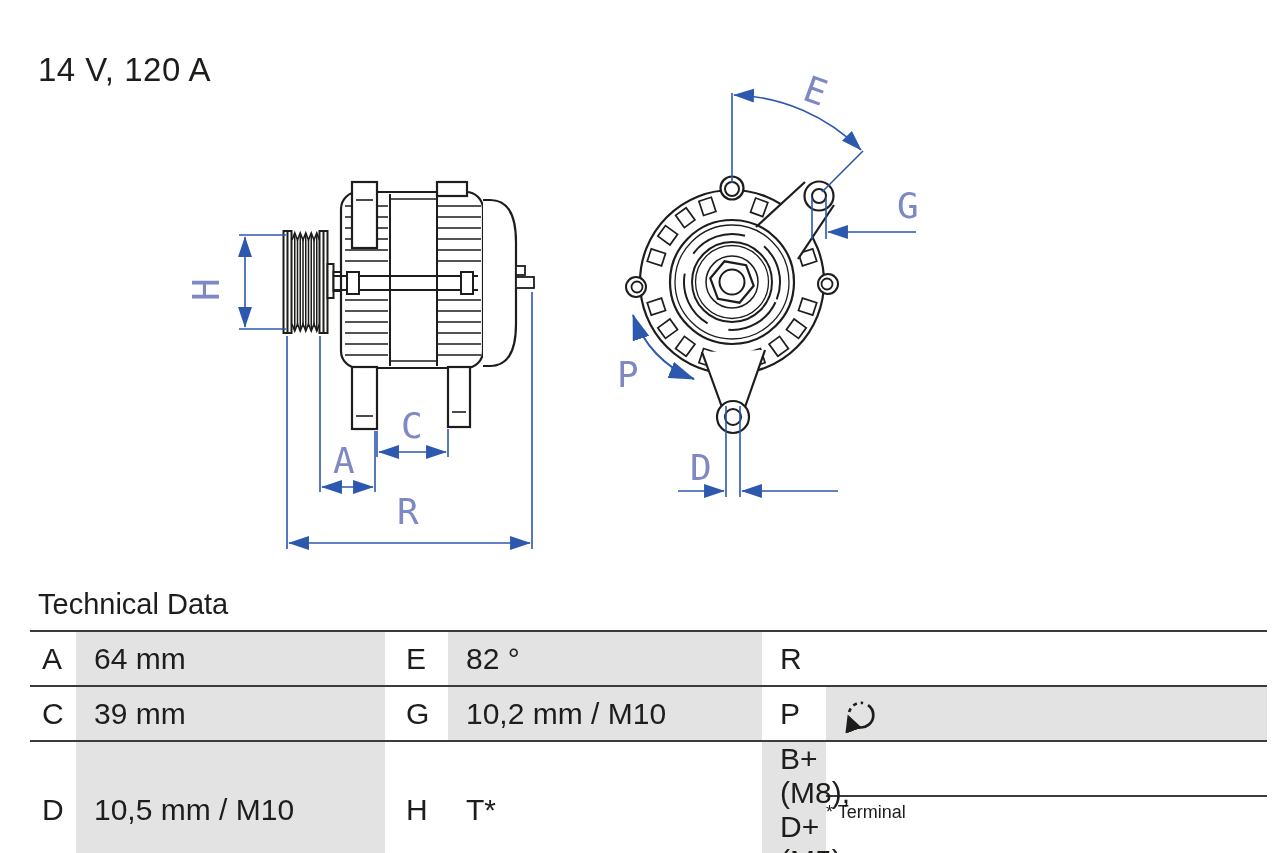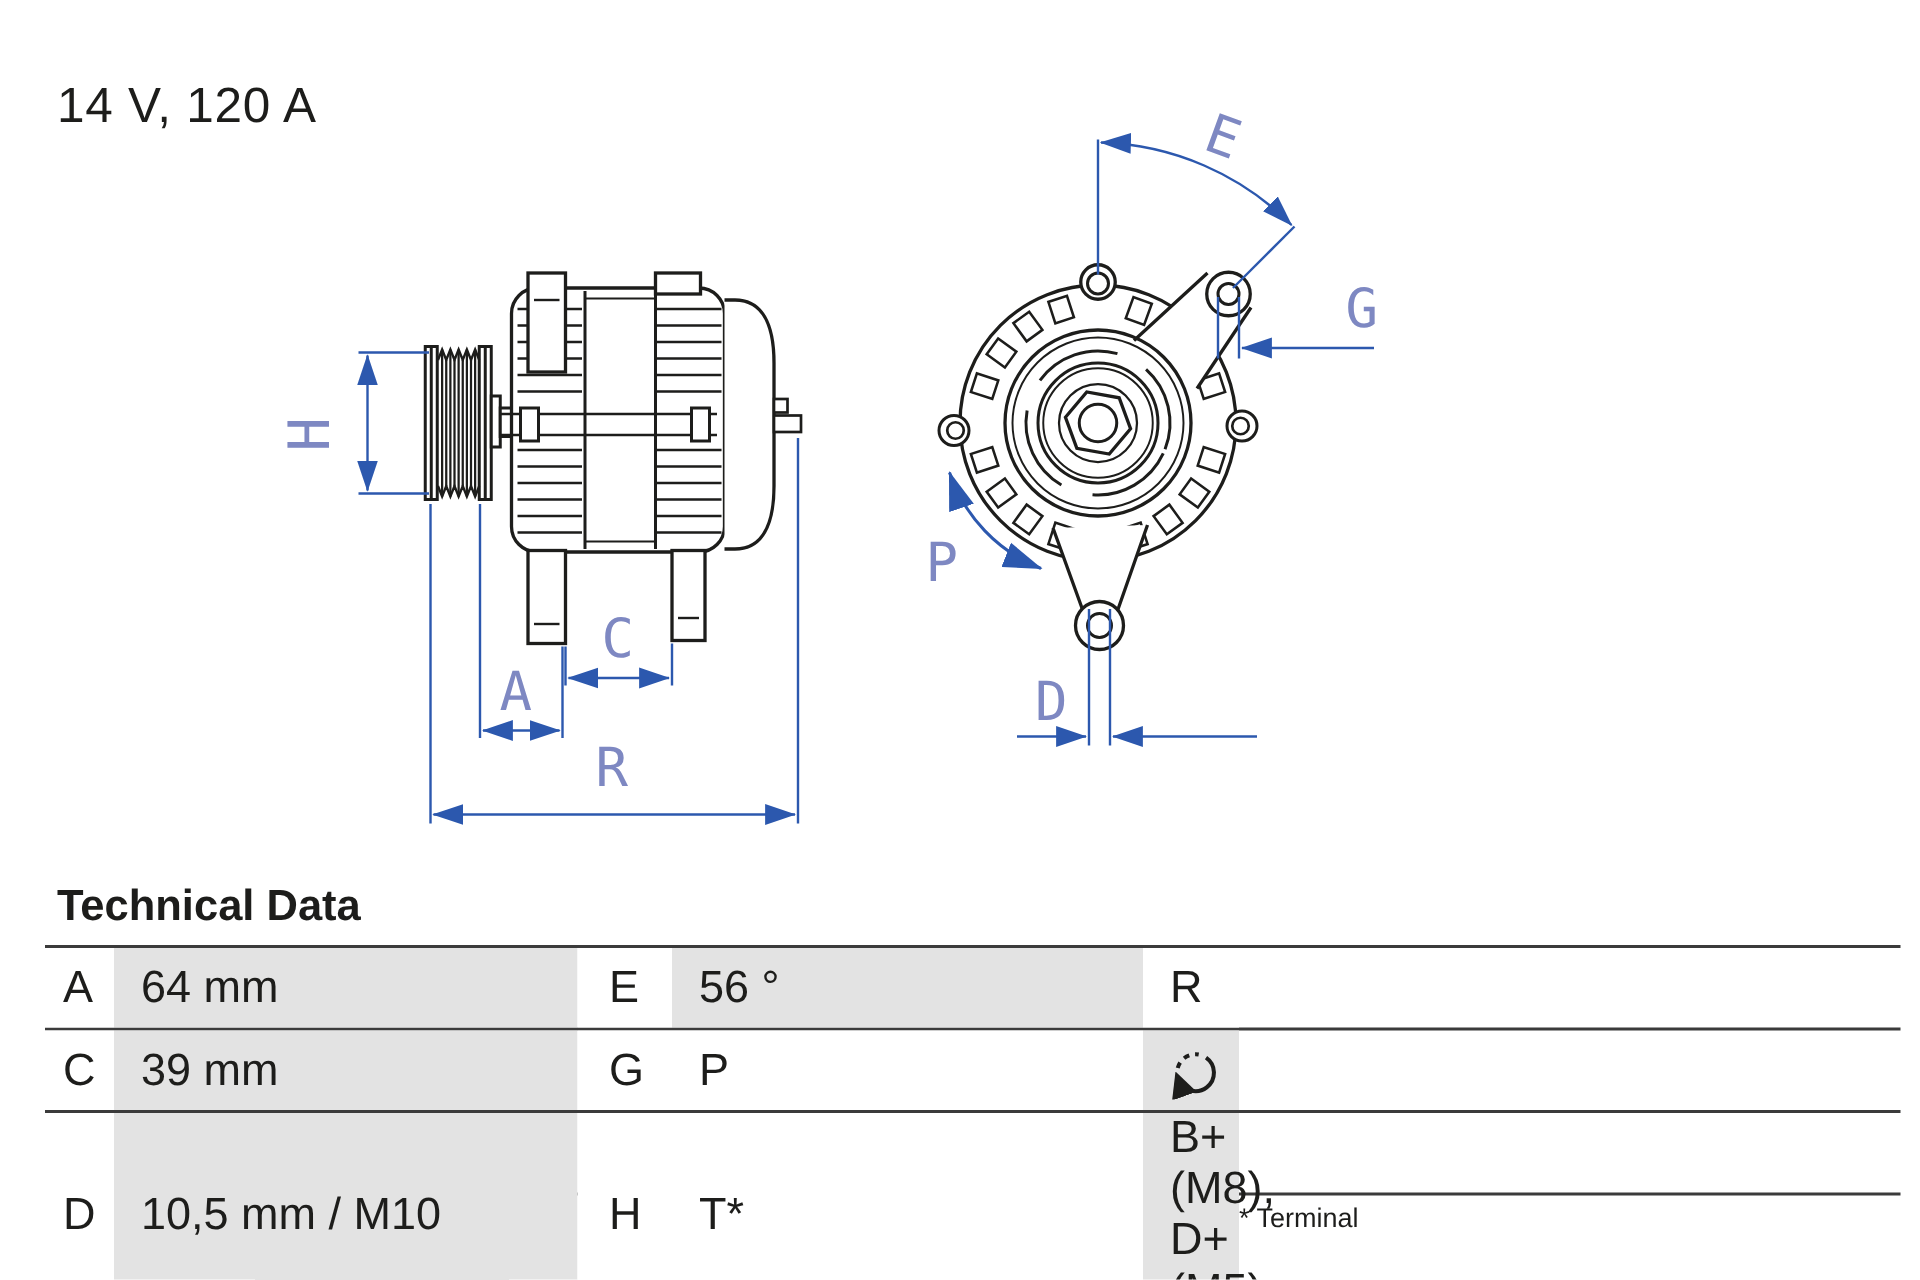--- a/index.html
+++ b/index.html
@@ -1,21 +1,21 @@
 <!DOCTYPE html>
 <html><head>
 <meta charset="utf-8">
 <style>
   html,body{margin:0;padding:0;}
   body{width:1280px;height:853px;position:relative;background:#ffffff;
        font-family:"Liberation Sans",sans-serif;color:#1d1d1b;overflow:hidden;}
   .abs{position:absolute;}
   #title{left:38px;top:18px;font-size:33px;font-weight:400;letter-spacing:.5px;margin-top:33px;}
   #drawing{left:0;top:0;width:1280px;height:853px;}
-  #tech-heading{left:38px;top:588px;font-size:29px;font-weight:700;}
+  #tech-heading{left:38px;top:588px;font-size:29px;font-weight:400;}
   #spec-table{left:30px;top:630px;width:1237px;border-bottom:2px solid #3b3b3b;}
   .trow{display:grid;grid-template-columns:46px 309px 63px 314px 64px 441px;
         height:55px;border-top:2px solid #3b3b3b;box-sizing:border-box;}
   .cell{display:flex;align-items:center;font-size:30px;}
   .kcell{background:#ffffff;padding-left:12px;}
   .kcell.k2{padding-left:21px;}
   .kcell.k3{padding-left:18px;}
   .vcell{background:#e3e3e3;padding-left:18px;}
   #footnote{left:826px;top:802px;font-size:18px;}
   .p-icon{margin-left:-2px;}
@@ -178,27 +178,28 @@
   </g>
 </svg>
 
 <div id="tech-heading" class="abs">Technical Data</div>
 
 <div id="spec-table" class="abs">
   <div class="trow">
     <div class="cell kcell">A</div>
     <div class="cell vcell">64 mm</div>
     <div class="cell kcell k2">E</div>
-    <div class="cell vcell">56 °</div>
+    <div class="cell vcell">82 °</div>
     <div class="cell kcell k3">R</div>
   </div>
   <div class="trow">
     <div class="cell kcell">C</div>
     <div class="cell vcell">39 mm</div>
     <div class="cell kcell k2">G</div>
+    <div class="cell vcell">10,2 mm / M10</div>
     <div class="cell kcell k3">P</div>
     <div class="cell vcell">
       <svg class="p-icon" width="38" height="38" viewBox="0 0 34 34">
         <defs>
           <marker id="arrD" viewBox="0 0 10 10" refX="7" refY="5" markerWidth="6.5" markerHeight="6.5" orient="auto">
             <path d="M0,0 L10,5 L0,10 Z" fill="#1d1d1b"></path>
           </marker>
         </defs>
         <path d="M23.3,9 A11,11 0 1 1 6.66,21.76" fill="none" stroke="#1d1d1b" stroke-width="2.4" marker-end="url(#arrD)"></path>
         <path d="M6.4,15.2 A11,11 0 0 1 18.9,7.2" fill="none" stroke="#1d1d1b" stroke-width="2.4" stroke-dasharray="3.5 3.5"></path>

